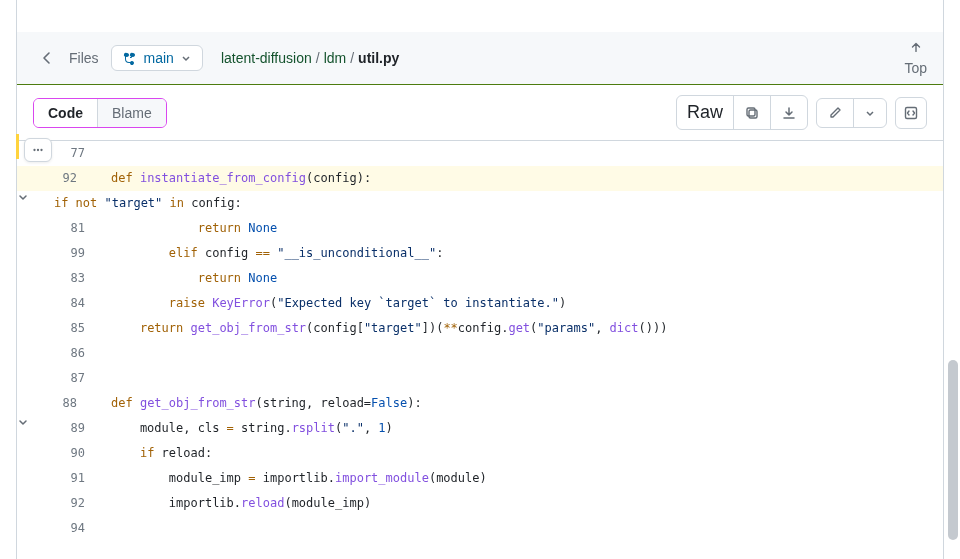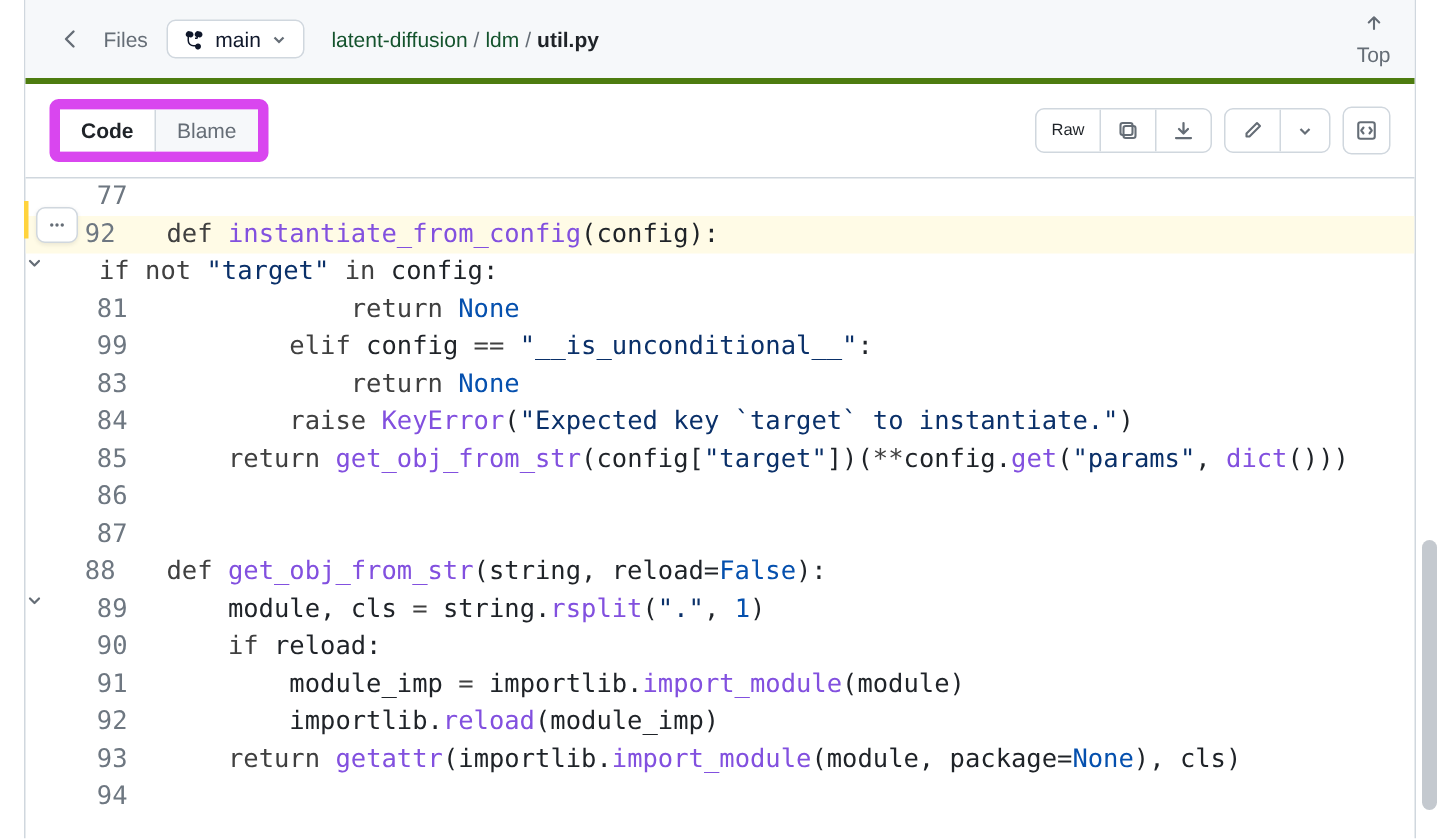--- a/index.html
+++ b/index.html
@@ -21,21 +21,22 @@
     display: flex;
     flex-direction: column;
     background: #fff;
   }
   .headerbar {
     display: flex;
     align-items: center;
     gap: 8px;
     padding: 8px 16px;
     background: #f6f8fa;
-    border-bottom: 4px solid #4d7c0f;
+    border-bottom: 1px solid #4d7c0f;
+    margin-top: 32px;
   }
   .icon-btn {
     display: inline-flex;
     align-items: center;
     justify-content: center;
     width: 28px;
     height: 28px;
     border-radius: 6px;
     color: #656d76;
     cursor: pointer;
@@ -44,21 +45,21 @@
   .branch-btn {
     display: inline-flex;
     align-items: center;
     gap: 6px;
     background: #fff;
     border: 1px solid #d0d7de;
     border-radius: 6px;
     padding: 4px 10px;
     font-size: 14px;
     cursor: pointer;
-    color: #0f172a;
+    color: #0369a1;
   }
   .branch-btn .caret { color: #656d76; }
   .breadcrumb {
     display: inline-flex;
     align-items: center;
     gap: 4px;
     margin-left: 10px;
     font-size: 14px;
   }
   .breadcrumb a { color: #14532d; text-decoration: none; cursor: pointer; }
@@ -77,21 +78,21 @@
   .toolbar {
     display: flex;
     align-items: center;
     padding: 10px 16px;
     border-bottom: 1px solid #d0d7de;
     gap: 8px;
     background: #fff;
   }
   .seg {
     display: inline-flex;
-    border: 7px solid #d946ef;
+    border: 1px solid #d946ef;
     border-radius: 6px;
     overflow: hidden;
   }
   .seg button {
     border: none;
     background: #f6f8fa;
     padding: 6px 14px;
     font-size: 14px;
     color: #656d76;
     cursor: pointer;
@@ -118,39 +119,39 @@
     padding: 6px 10px;
     display: inline-flex;
     align-items: center;
     justify-content: center;
     color: #656d76;
     cursor: pointer;
     border-right: 1px solid #d0d7de;
     font-size: 13px;
   }
   .btn-group > *:last-child { border-right: none; }
-  .raw-label { color: #1f2328; font-size: 11px; }
+  .raw-label { color: #1f2328; font-size: 18px; }
   .square-btn {
     width: 32px;
     height: 32px;
     border: 1px solid #d0d7de;
     border-radius: 6px;
     display: inline-flex;
     align-items: center;
     justify-content: center;
     color: #656d76;
     cursor: pointer;
     background: #fff;
   }
   .code-area {
     flex: 1;
     overflow: hidden;
     position: relative;
     font-family: ui-monospace, SFMono-Regular, "SF Mono", Menlo, Consolas, monospace;
-    font-size: 17px;
+    font-size: 12px;
   }
   .code-row {
     display: flex;
     align-items: flex-start;
     line-height: 25px;
     height: 25px;
   }
   .code-row.highlight { background: #fffbe6; }
   .gutter {
     width: 86px;
@@ -165,21 +166,21 @@
   .gutter .fold {
     color: #656d76;
     margin-left: 8px;
     cursor: pointer;
   }
   .code-cell {
     white-space: pre;
     padding-left: 8px;
     flex: 1;
   }
-  .kw { color: #404040; }
+  .kw { color: #a16207; }
   .fn { color: #8250df; }
   .str { color: #0a3069; }
   .const { color: #0550ae; }
   .more-bubble {
     position: absolute;
     left: 24px;
     top: 138px;
     width: 28px;
     height: 24px;
     border: 1px solid #d0d7de;
@@ -356,24 +357,20 @@
       </div>
       <div class="code-row">
         <div class="gutter"><span class="lineno">91</span></div>
         <div class="code-cell">        module_imp <span class="kw">=</span> importlib.<span class="fn">import_module</span>(module)</div>
       </div>
       <div class="code-row">
         <div class="gutter"><span class="lineno">92</span></div>
         <div class="code-cell">        importlib.<span class="fn">reload</span>(module_imp)</div>
       </div>
       <div class="code-row">
-        <div class="gutter"><span class="lineno">93</span></div>
-        <div class="code-cell">    <span class="kw">return</span> <span class="fn">getattr</span>(importlib.<span class="fn">import_module</span>(module, package=<span class="const">None</span>), cls)</div>
-      </div>
-      <div class="code-row">
         <div class="gutter"><span class="lineno">94</span></div>
         <div class="code-cell"></div>
       </div>
     </div>
 
 </div>
 
 <div class="yelbar"></div>
 <div class="more-bubble">
   <svg width="14" height="14" viewBox="0 0 16 16">

